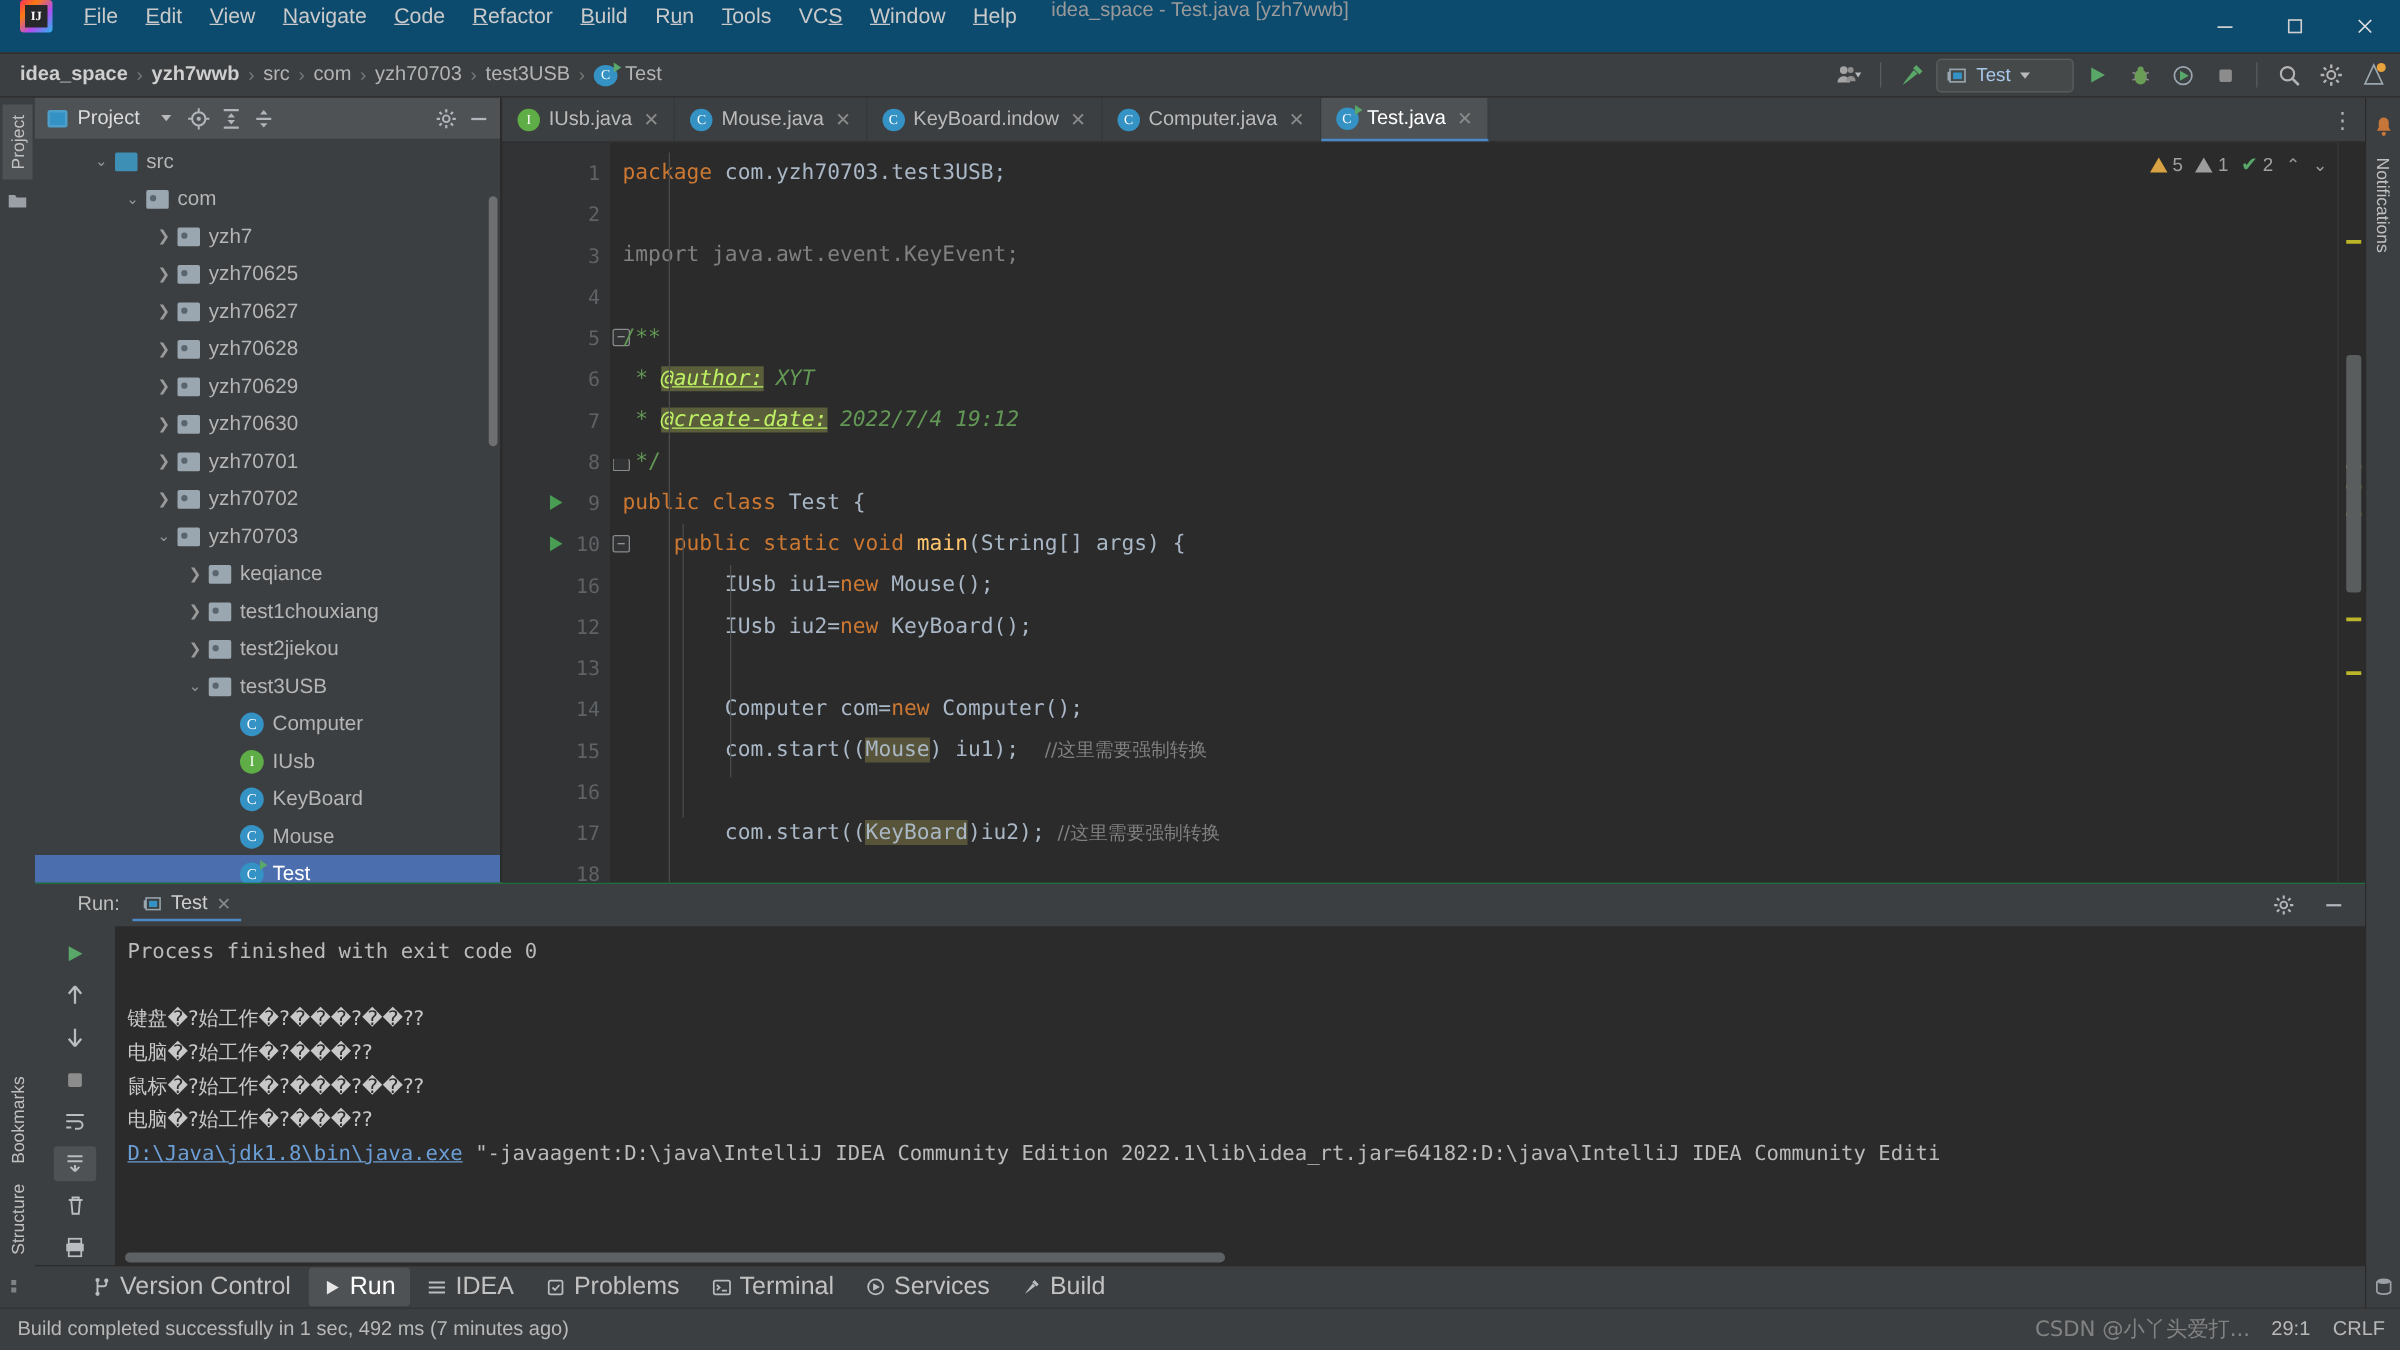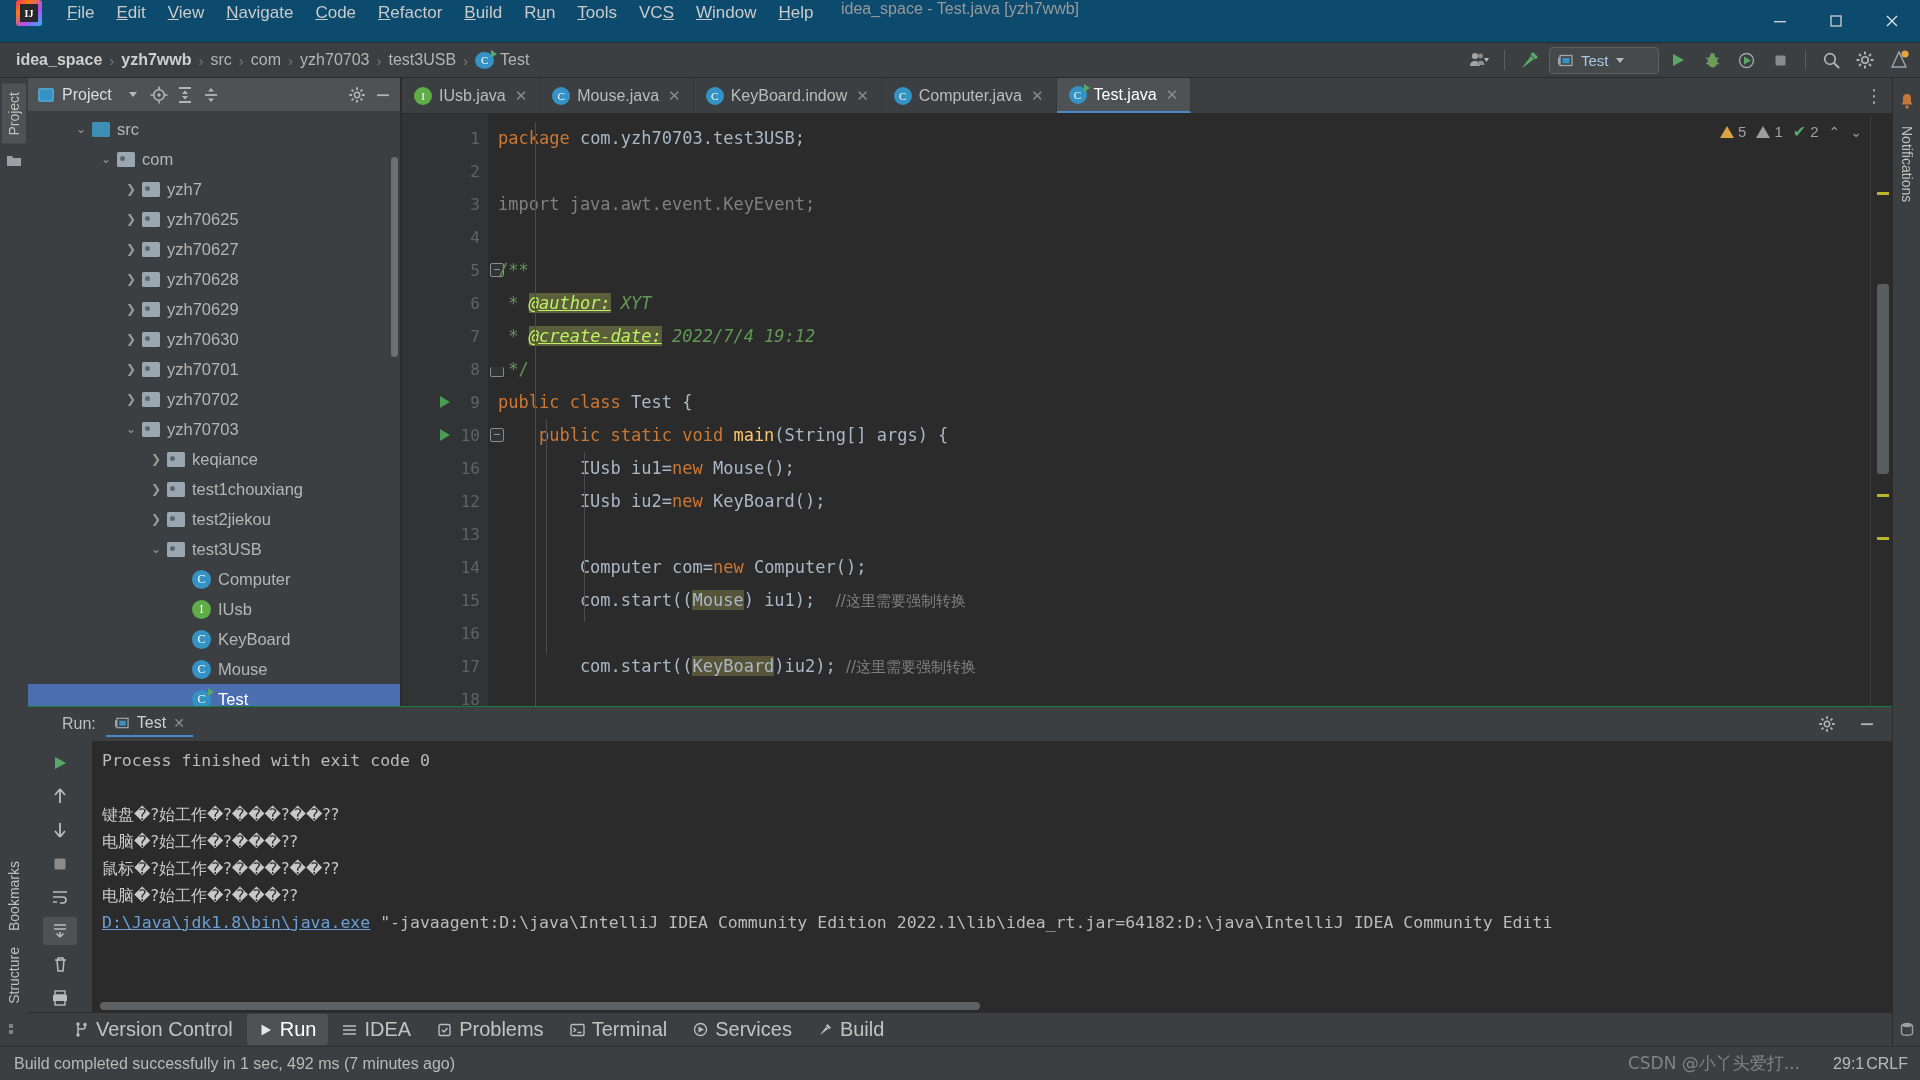--- a/index.html
+++ b/index.html
@@ -344,21 +344,21 @@
   }
   .btab.active { background: #4e5254; border-radius: 3px; color:#fff; }
 
   
   .statusbar {
     height: 34px; flex: 0 0 34px; background: #3c3f41;
     display: flex; align-items: center; padding: 0 12px 0 14px;
     font-size: 16px; color: #b9b9b9; border-top: 1px solid #323232;
     position: relative;
   }
-  .sb-right { margin-left:auto; display:flex; align-items:center; gap: 2px; justify-content: flex-end;}
+  .sb-right { margin-left:auto; display:flex; align-items:center; gap: 18px; justify-content: flex-end;}
   .watermark {
     position:absolute; right: 120px;
     font-size: 17px; color: #8e8e8e; opacity: .85;
     font-family: "DejaVu Sans", sans-serif;
   }
 </style>
 </head>
 <body>
 
 <div id="app">

